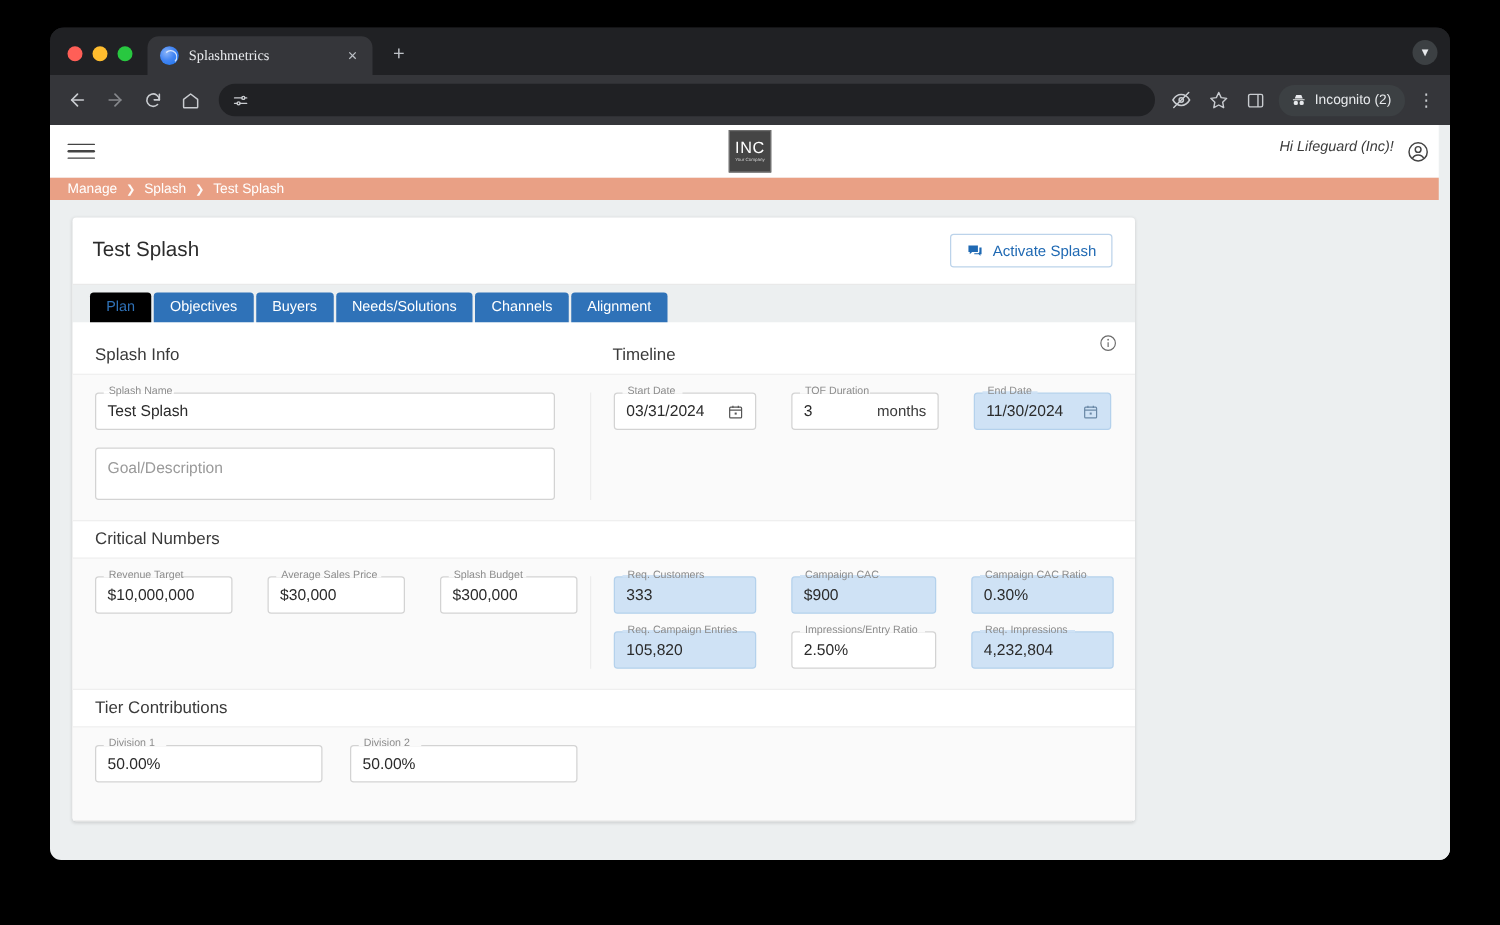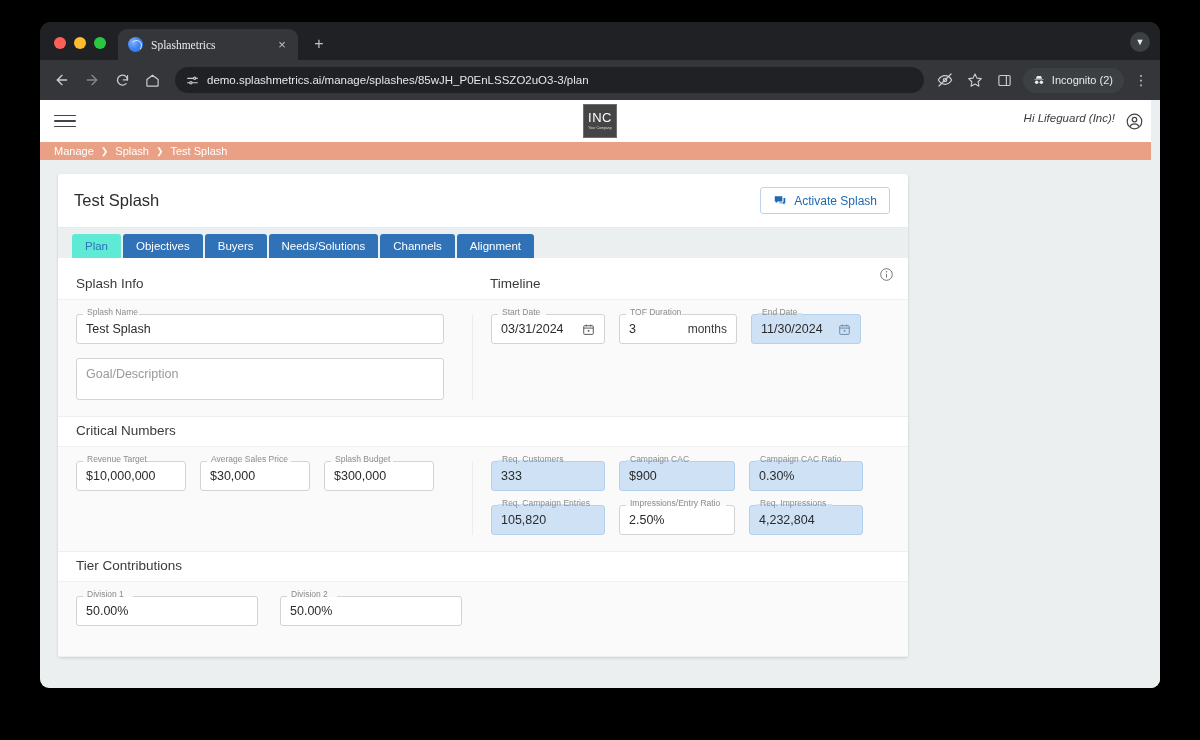--- a/index.html
+++ b/index.html
@@ -186,21 +186,21 @@
     display: flex; align-items: flex-end; gap: 2px;
     height: 30px;
   }
   .ptab {
     height: 24px; padding: 0 13px;
     display: flex; align-items: center;
     font-size: 11.5px;
     border-radius: 3px 3px 0 0;
     background: #2f72b8; color: #fff;
   }
-  .ptab.active { background: #5eead4; color: #2f72b8; }
+  .ptab.active { background: #000000; color: #2f72b8; }
 
   .panel-body { background: #fff; padding: 12px 0 0 0; position: relative; }
   .info-icon-abs {
     position: absolute; right: 14px; top: 9px;
     color: #6b6b6b;
   }
   .section-head {
     font-size: 13.5px; color: #3a3a3a;
     padding: 6px 0 8px 18px;
   }
@@ -243,21 +243,21 @@
   .field .suffix { margin-left: auto; font-size: 12px; color: #3a3a3a; }
   .field .cal { margin-left: auto; color: #555; display:flex; }
   .field.filled .cal { color: #6a88a6; }
 
   .textarea-box {
     border: 1px solid #d3d3d3; border-radius: 3px; background: #fff;
     height: 42px; padding: 8px 9px;
     font-size: 12.5px; color: #9a9a9a;
   }
 
-  .fields-row { display: flex; gap: 14px; }
+  .fields-row { display: flex; gap: 28px; }
   .fields-row + .fields-row { margin-top: 14px; }
 
   .vsep { width: 1px; background: #ededed; margin: 0 0 0 0; }
 
   
   .page-scroll {
     position: absolute; right: 0; top: 0; width: 9px; height: 100%;
     background: #eceff0;
   }
 </style>
@@ -316,21 +316,20 @@
         <span style="display:flex;color:#c9ccd0">
           <svg width="13" height="13" viewBox="0 0 24 24" fill="none" stroke="currentColor" stroke-width="2" stroke-linecap="round">
               <line x1="3" y1="8" x2="14" y2="8"></line>
               <line x1="18" y1="8" x2="21" y2="8"></line>
               <line x1="3" y1="16" x2="7" y2="16"></line>
               <line x1="11" y1="16" x2="21" y2="16"></line>
               <circle cx="16" cy="8" r="2.2"></circle>
               <circle cx="9" cy="16" r="2.2"></circle>
             </svg>
         </span>
-        <span class="url-text">demo.splashmetrics.ai/manage/splashes/85wJH_P0EnLSSZO2uO3-3/plan</span>
       </div>
 
       <div class="omni-actions">
         <span class="icon-btn">
           <svg width="16" height="16" viewBox="0 0 24 24" fill="none" stroke="currentColor" stroke-width="1.8" stroke-linecap="round">
               <path d="M2 12s3.8-6.5 10-6.5S22 12 22 12s-3.8 6.5-10 6.5S2 12 2 12z"></path>
               <circle cx="12" cy="12" r="2.6"></circle>
               <line x1="3" y1="21" x2="21" y2="3"></line>
             </svg>
         </span>

